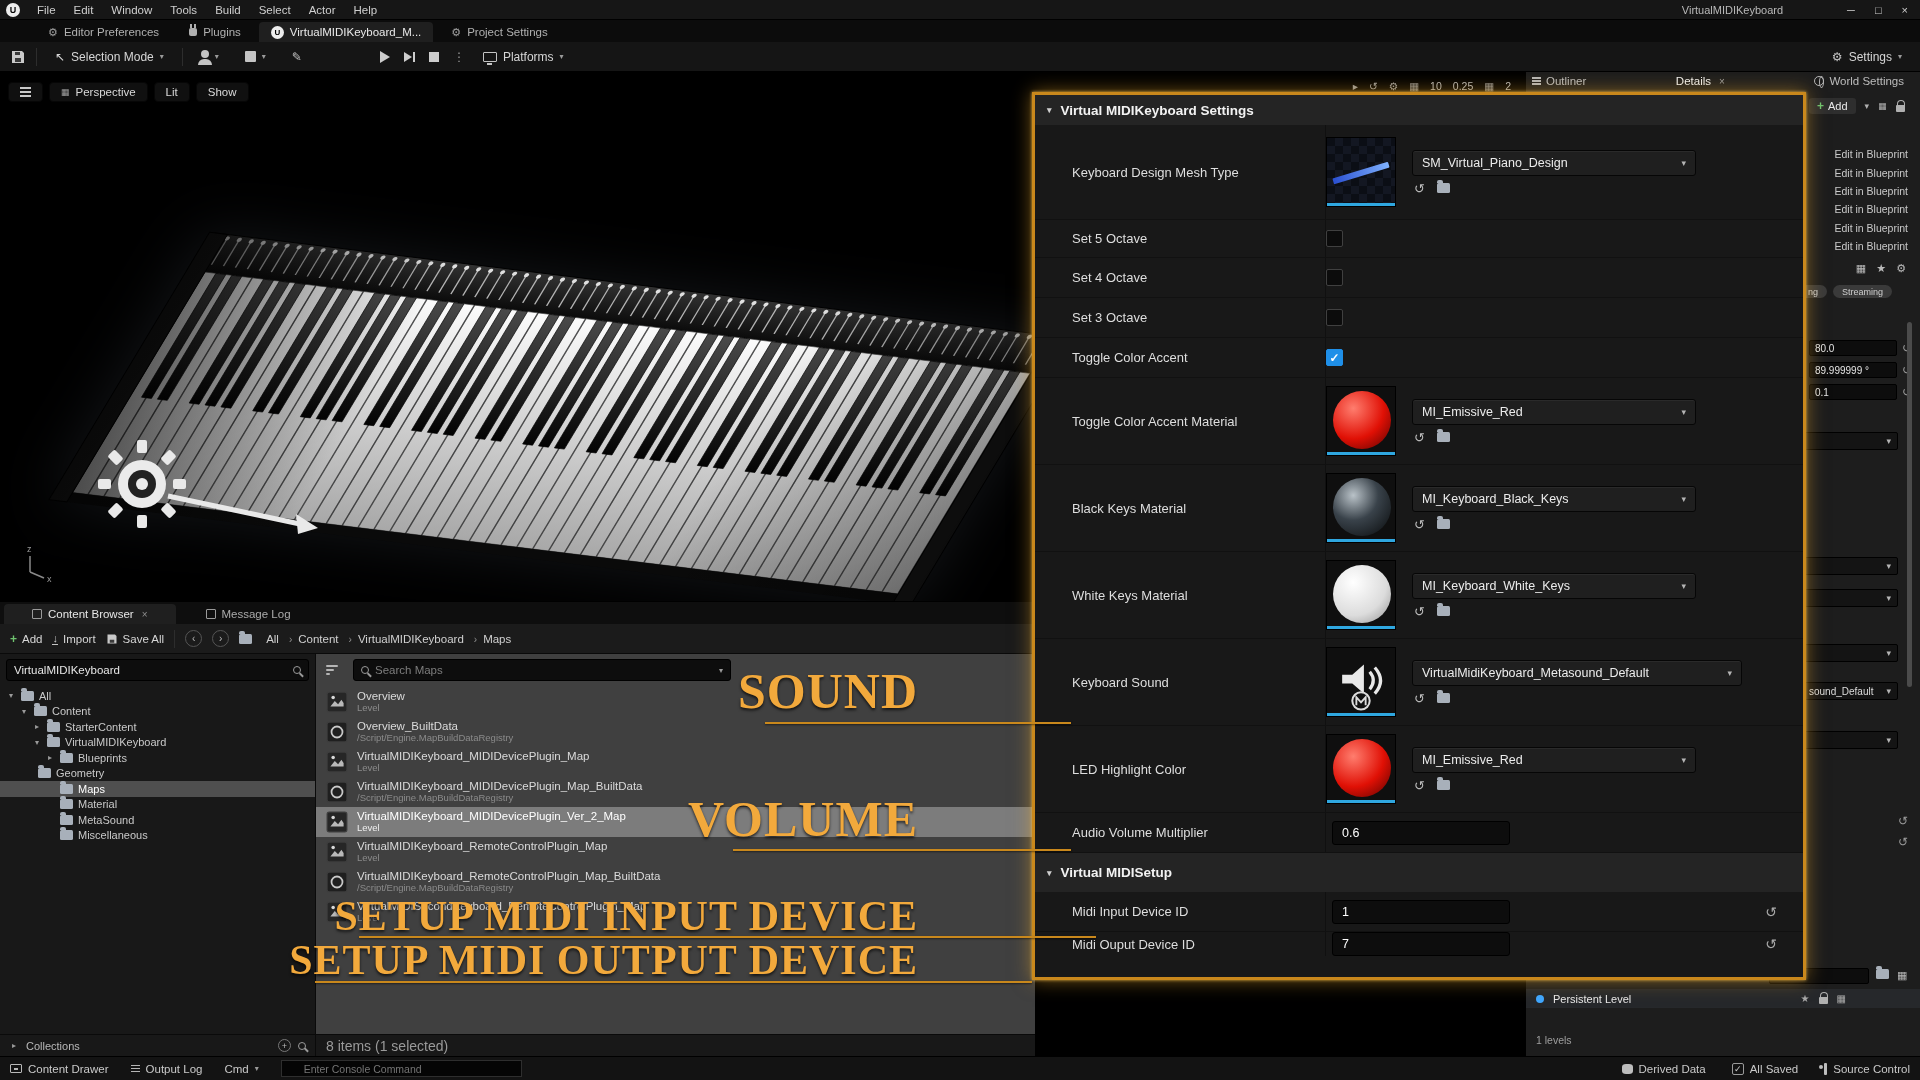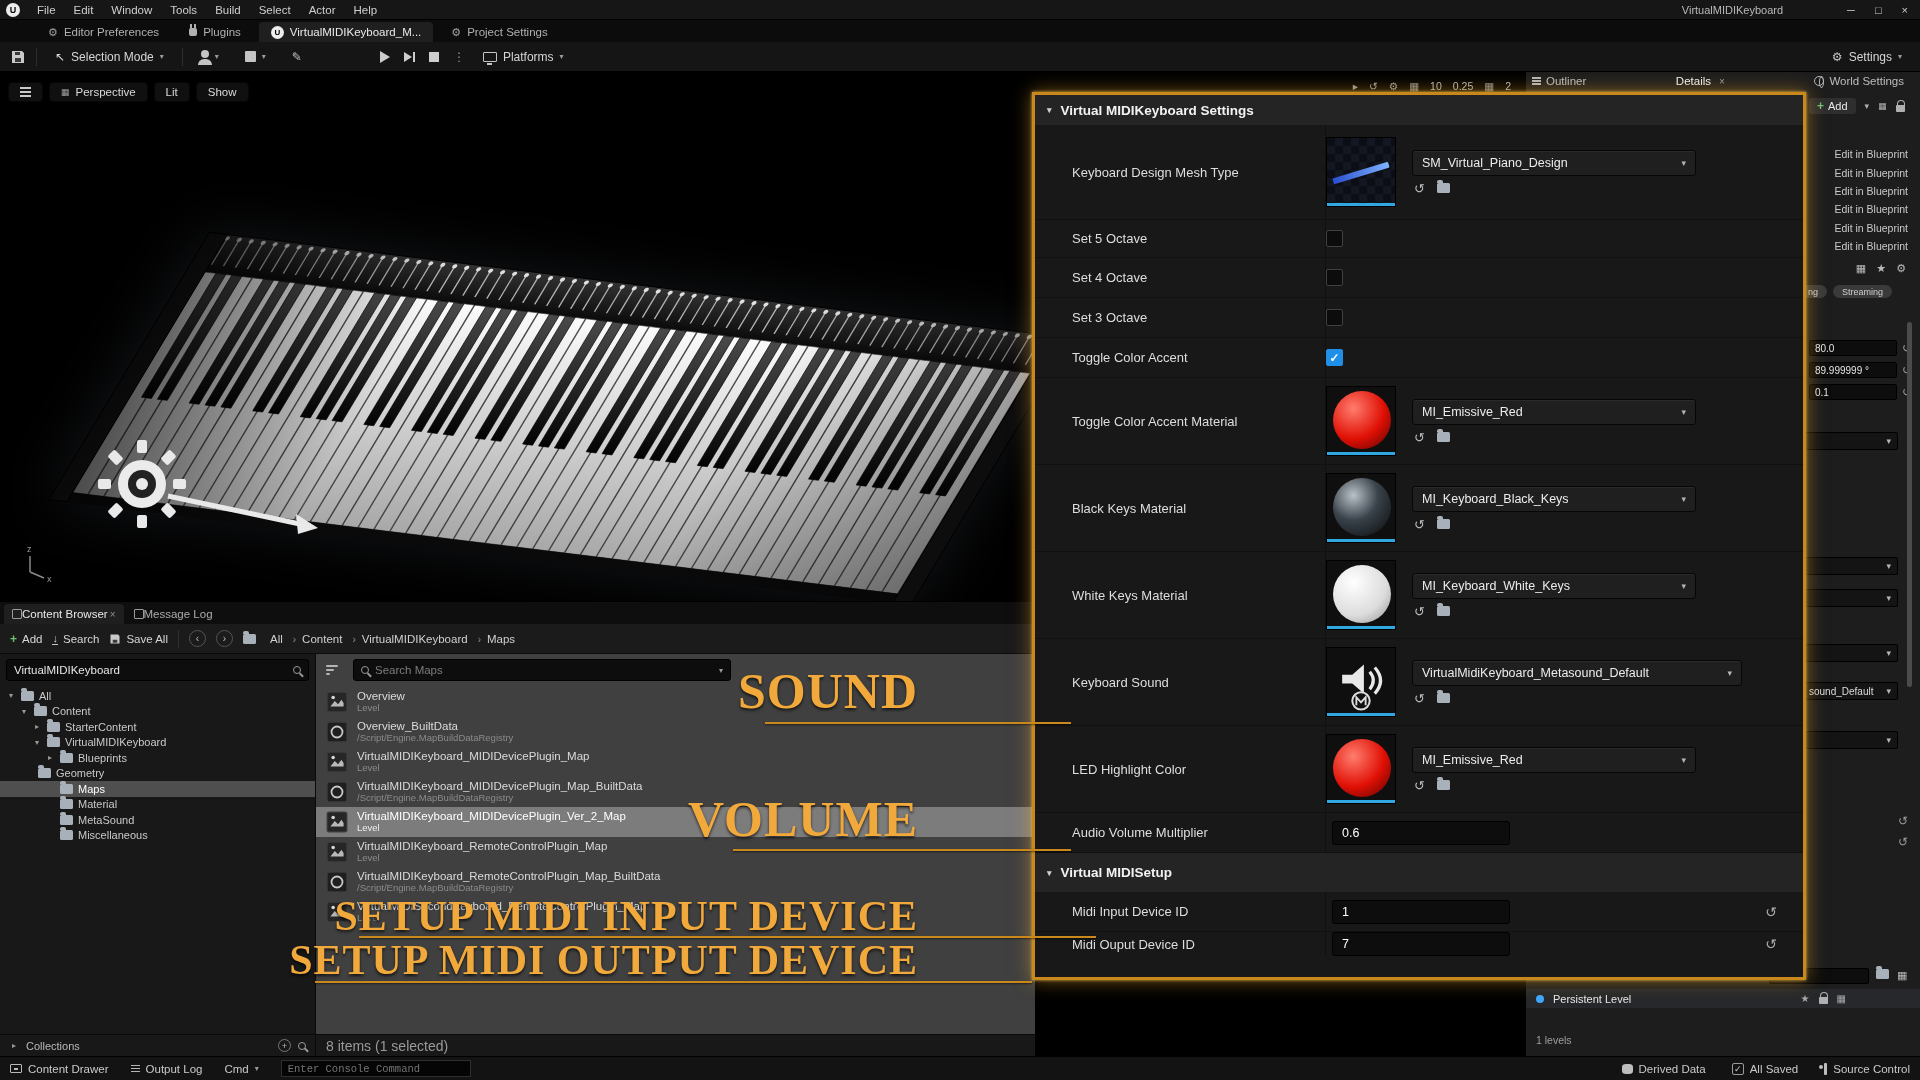--- a/index.html
+++ b/index.html
@@ -54,21 +54,21 @@
 .pill{background:rgba(18,18,18,.9);border:1px solid #060606;border-radius:4px;color:#d9d9d9;font-size:11.5px;padding:3px 11px;display:flex;gap:6px;align-items:center;white-space:nowrap}
 .i-burger{width:11px;height:2px;background:#c9c9c9;box-shadow:0 4px 0 #c9c9c9,0 -4px 0 #c9c9c9;display:inline-block;margin:4px 0}
 .pill .pico{font-size:9px;color:#9f9f9f}
 .vp-frags{position:absolute;right:14px;top:8px;display:flex;gap:11px;align-items:center;color:#b3b3b3;font-size:10.5px;z-index:5}
 .vf{opacity:.85}
 .vfv{color:#d3d3d3}
 
 
 #content-browser{position:absolute;left:0;top:601px;width:1035px;height:455px;background:#161616;z-index:20;border-top:1px solid #000;display:flex;flex-direction:column}
 .cb-tabs{height:22px;background:#0e0e0e;display:flex;align-items:flex-end;padding-left:4px;gap:2px;flex:0 0 auto}
-.cb-tab{display:flex;align-items:center;gap:0;height:20px;padding:0 8px;font-size:11.5px;color:#ababab;border-radius:4px 4px 0 0;white-space:nowrap}
+.cb-tab{display:flex;align-items:center;gap:6px;height:20px;padding:0 28px;font-size:11.5px;color:#ababab;border-radius:4px 4px 0 0;white-space:nowrap}
 .cb-tab.active{background:#1f1f1f;color:#e6e6e6}
 .cb-tab .tab-x{font-size:10px;color:#8f8f8f;margin-left:2px}
 .mini-sq{width:10px;height:10px;border:1px solid #9a9a9a;border-radius:1px;display:inline-block}
 .cb-toolbar{height:30px;display:flex;align-items:center;gap:10px;padding:0 10px;background:#1b1b1b;border-bottom:1px solid #0a0a0a;flex:0 0 auto}
 .cbt-btn{display:flex;align-items:center;gap:5px;font-size:11.5px;color:#d6d6d6;white-space:nowrap}
 .plus-g{color:#6fc36f;font-weight:bold;font-size:12px}
 .imp-arrow{color:#c4c4c4;font-size:11px;border-bottom:1.5px solid #c4c4c4;line-height:1}
 .nav-circle{width:17px;height:17px;border:1px solid #555;border-radius:50%;display:flex;align-items:center;justify-content:center;color:#bbb;font-size:10px}
 .crumbs{display:flex;align-items:center;gap:2px;font-size:11.5px;color:#d0d0d0}
 .crumb{padding:1px 4px;white-space:nowrap}
@@ -181,21 +181,21 @@
 #line-sound{left:765px;top:722px;width:306px}
 #line-volume{left:733px;top:849px;width:338px}
 #line-in{left:359px;top:936px;width:737px}
 #line-out{left:315px;top:981px;width:717px}
 
 
 #statusbar{position:absolute;left:0;top:1056px;width:1920px;height:24px;background:#131313;border-top:1px solid #000;display:flex;align-items:center;gap:22px;padding:0 10px;z-index:60;font-size:11.5px;color:#c9c9c9}
 .sb-item{display:flex;align-items:center;gap:6px;white-space:nowrap}
 .i-drawer{width:12px;height:9px;border:1.5px solid #b9b9b9;border-radius:1px;position:relative;display:inline-block}
 .i-drawer::after{content:"";position:absolute;left:3px;top:3px;width:4px;height:1.5px;background:#b9b9b9}
-.console-input{width:190px;height:17px;background:#050505;border:1px solid #2e2e2e;color:#6a6a6a;font-family:Liberation Mono, monospace;font-size:10.5px;padding:0 6px;outline:none}
+.console-input{width:241px;height:17px;background:#050505;border:1px solid #2e2e2e;color:#6a6a6a;font-family:Liberation Sans, sans-serif;font-size:10.5px;padding:0 22px;outline:none}
 .sb-right{margin-left:auto;display:flex;gap:26px;align-items:center}
 .i-db{width:11px;height:10px;background:#bdbdbd;border-radius:4px/3px;display:inline-block}
 .i-checksq{width:12px;height:12px;border:1px solid #9a9a9a;border-radius:2px;display:inline-flex;align-items:center;justify-content:center;font-size:9px;color:#cfcfcf}
 .i-branch{width:3px;height:12px;background:#bdbdbd;position:relative;display:inline-block;border-radius:1px}
 .i-branch::after{content:"";position:absolute;left:-5px;top:2px;width:4px;height:4px;border-radius:50%;background:#bdbdbd}
 </style>
 </head>
 <body>
 
 <header id="menubar">
@@ -611,21 +611,21 @@
       <span>Message Log</span>
     </div>
   </div>
   <div class="cb-toolbar">
     <div class="cbt-btn">
         <span class="plus-g">+</span>
         <span>Add</span>
       </div>
     <div class="cbt-btn">
         <span class="imp-arrow">↓</span>
-        <span>Search</span>
+        <span>Import</span>
       </div>
     <div class="cbt-btn">
       <svg width="12" height="12" viewBox="0 0 16 16">
           <path d="M2 2 h10 l2 2 v10 h-12 z" fill="#c9c9c9"></path>
           <rect x="5" y="9" width="6" height="4" fill="#3a3a3a"></rect>
         </svg>
       <span>Save All</span>
     </div>
     <span class="tb-sep"></span>
     <span class="nav-circle">‹</span>

